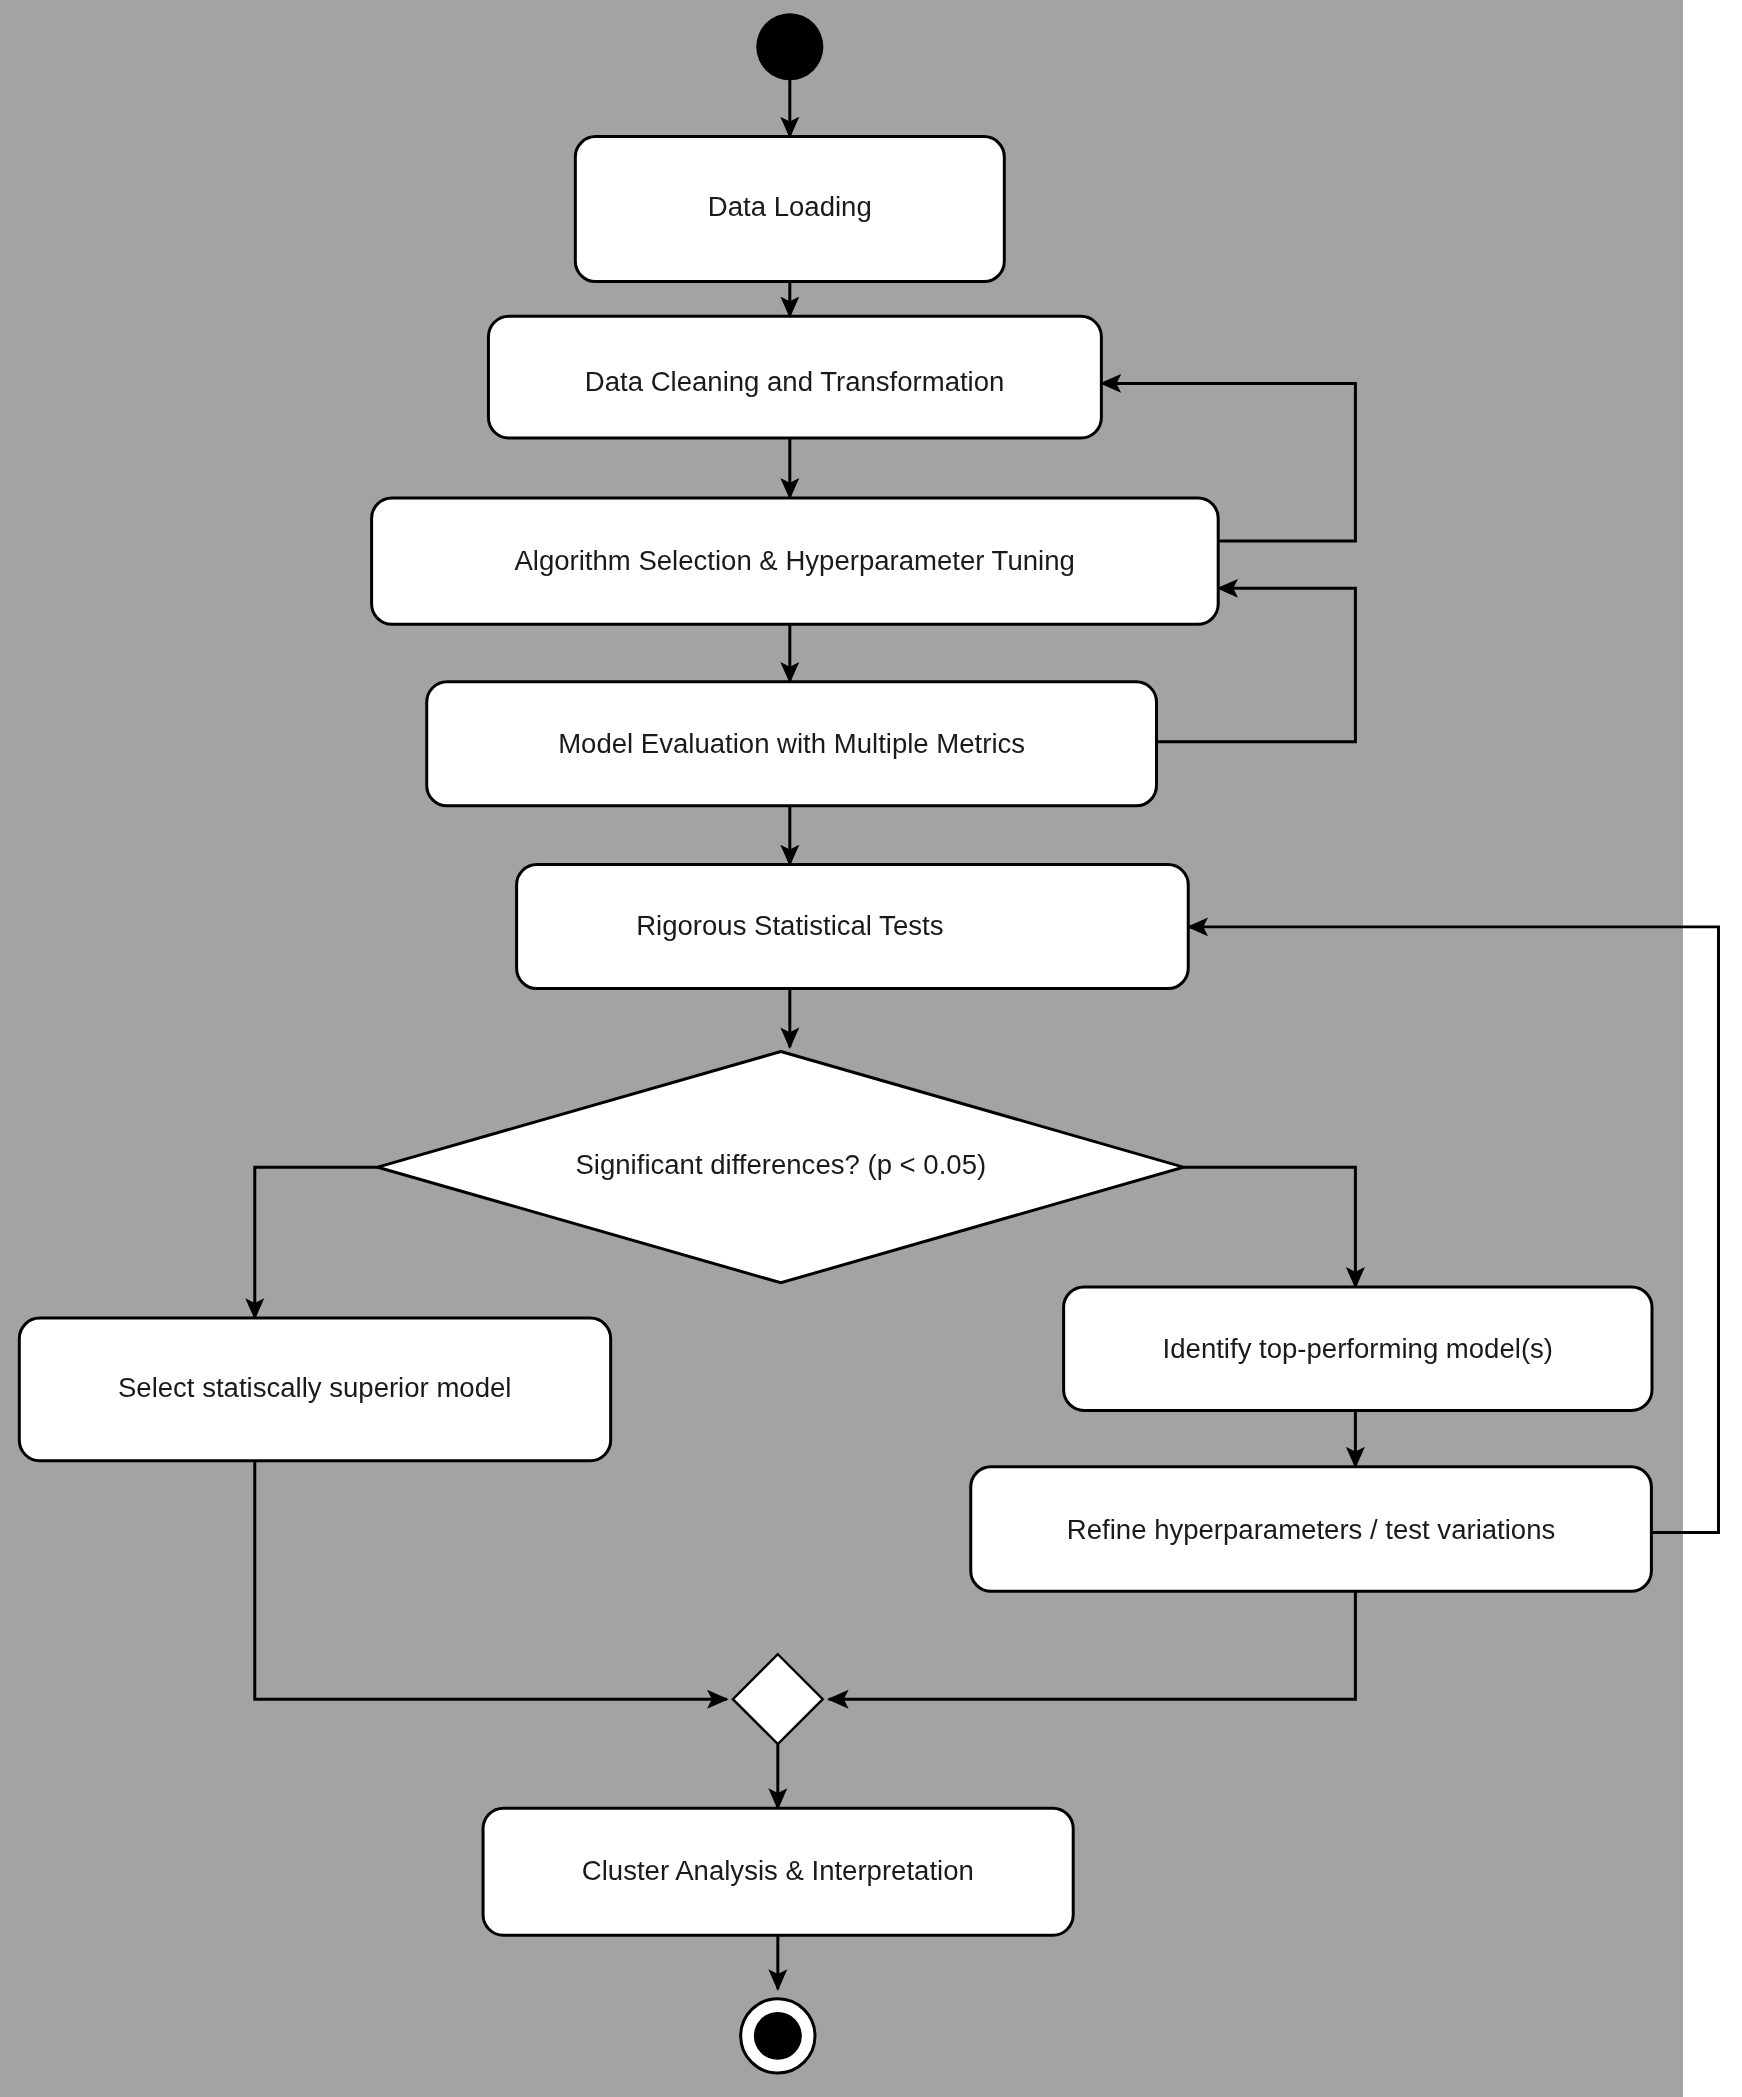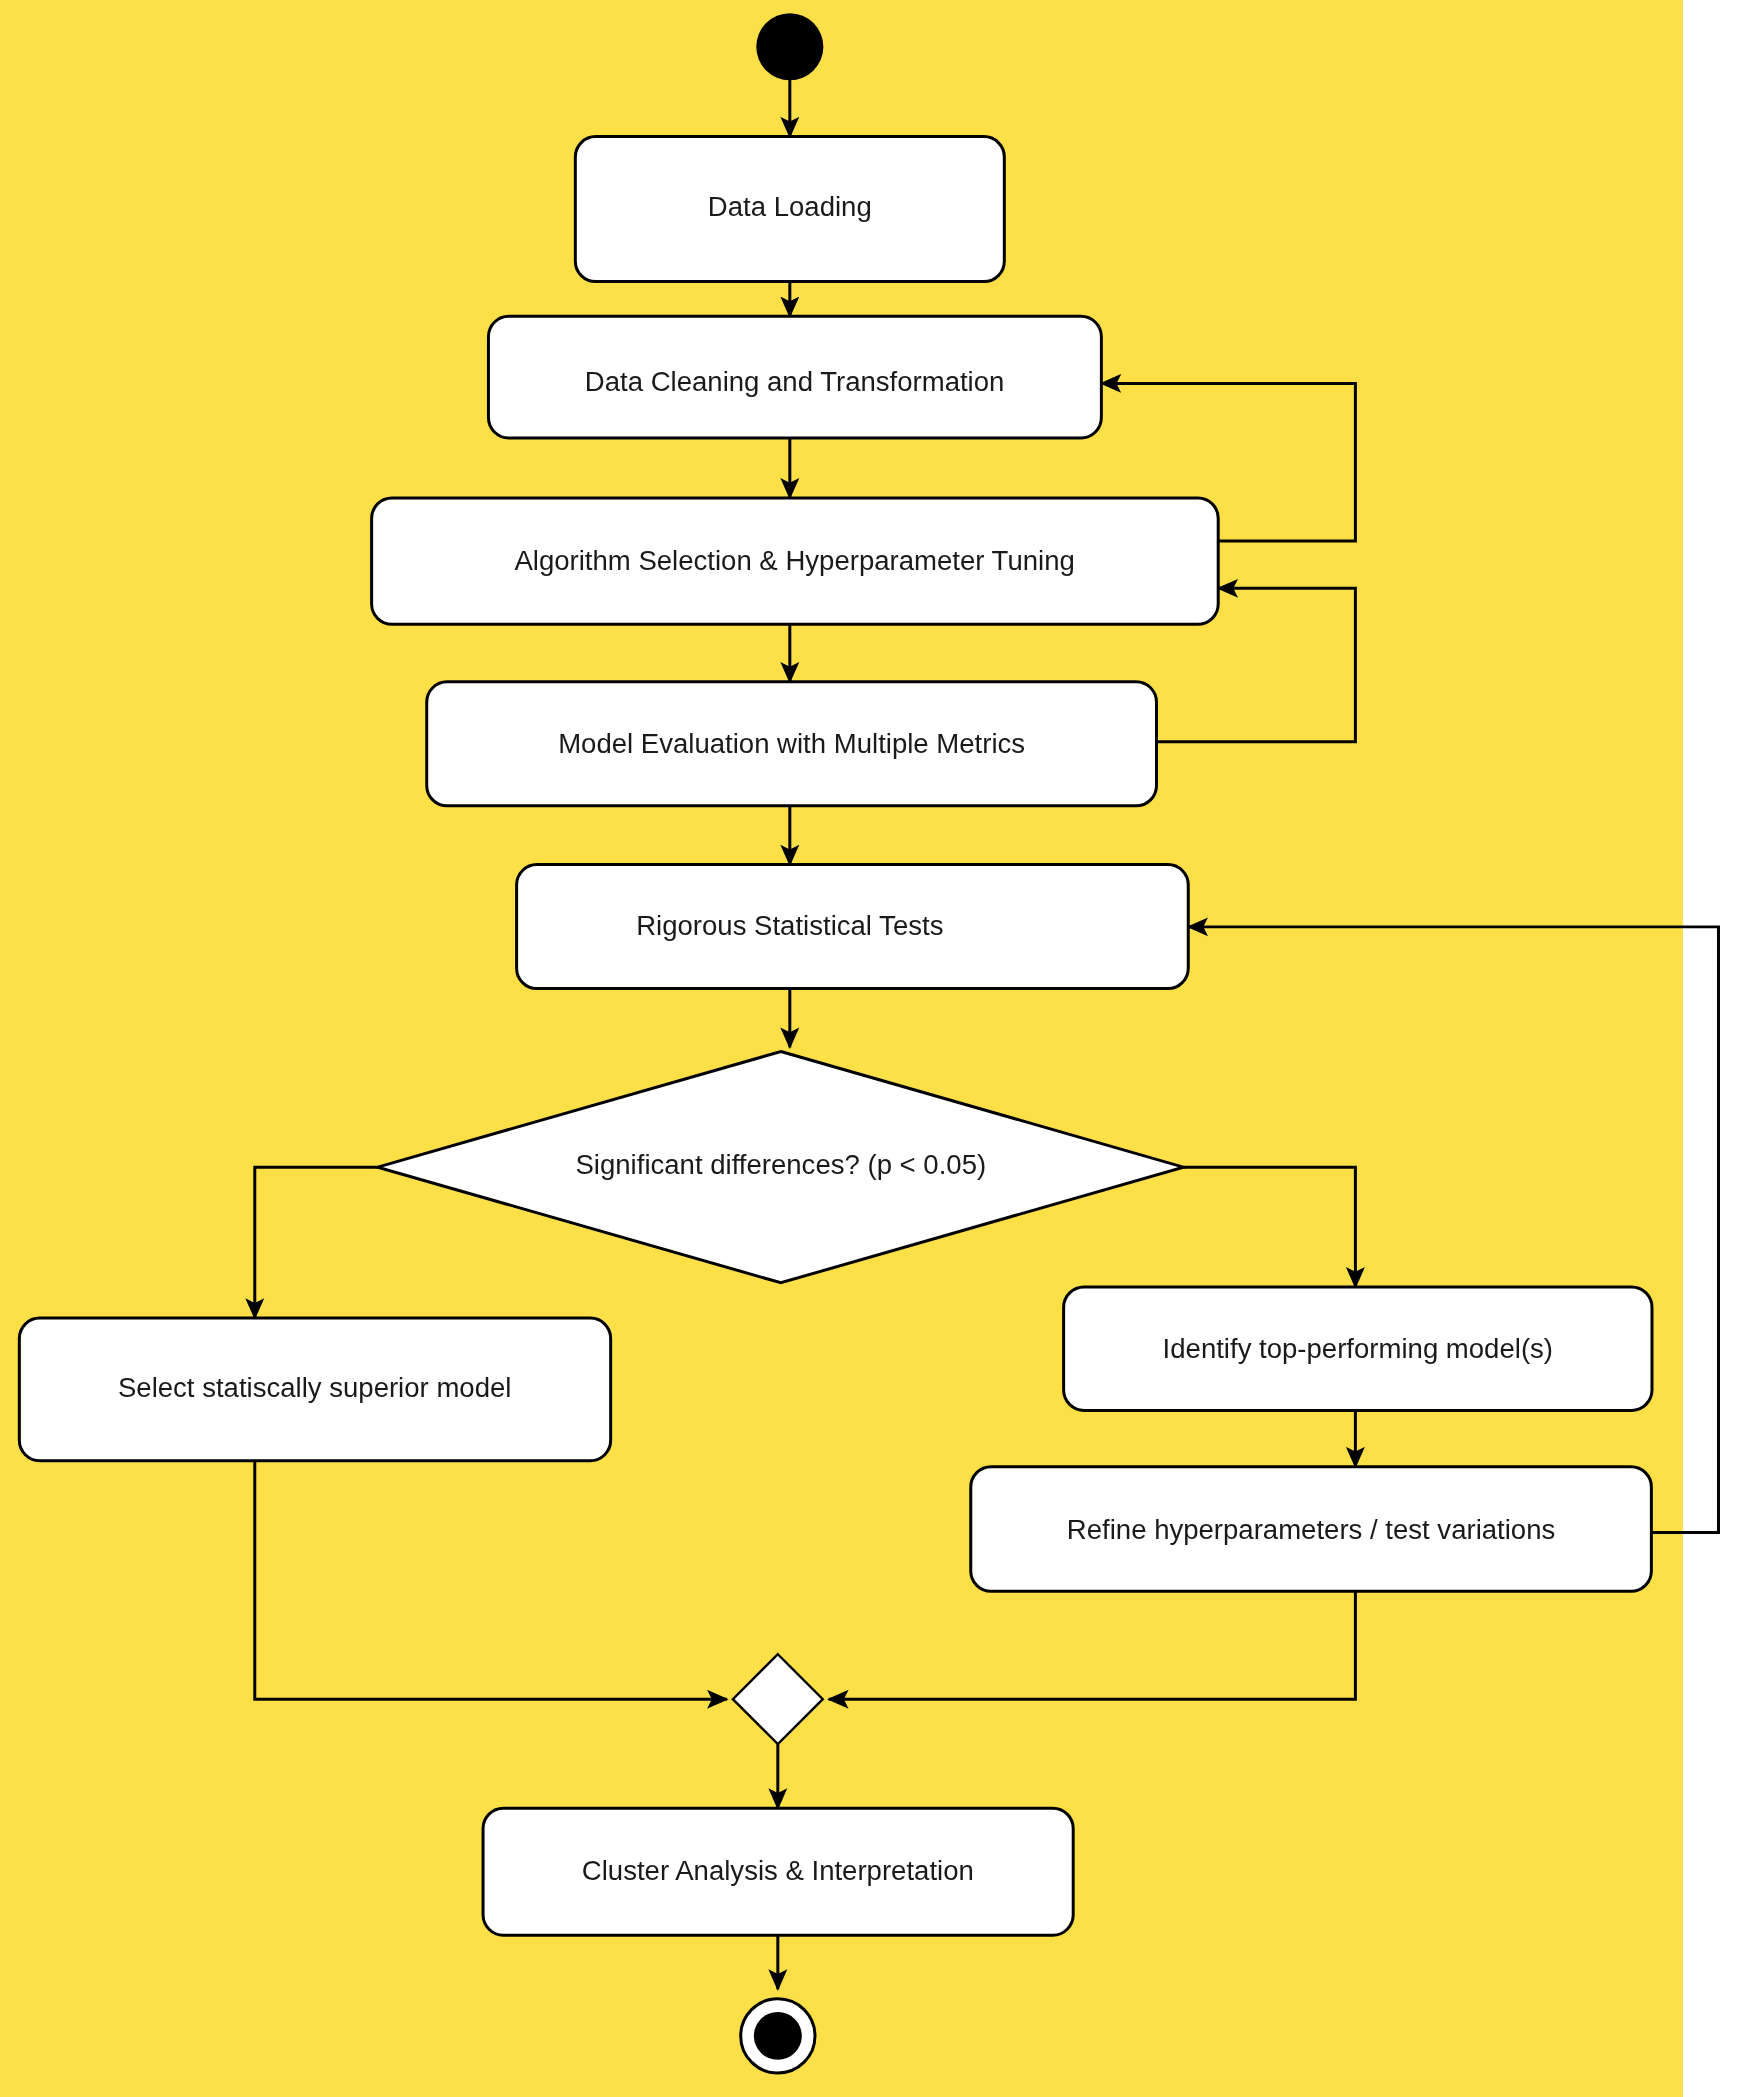--- a/index.html
+++ b/index.html
@@ -4,21 +4,21 @@
 <style>
   html, body {
     margin: 0;
     padding: 0;
     background: #ffffff;
   }
   #diagram-root {
     position: relative;
     width: 1683px;
     height: 2097px;
-    background: #fde047;
+    background: #a3a3a3;
     font-family: "Liberation Sans", sans-serif;
   }
   svg#flow {
     display: block;
     width: 1742px;
     height: 2097px;
   }
   .node-rect {
     fill: #ffffff;
     stroke: #000000;

